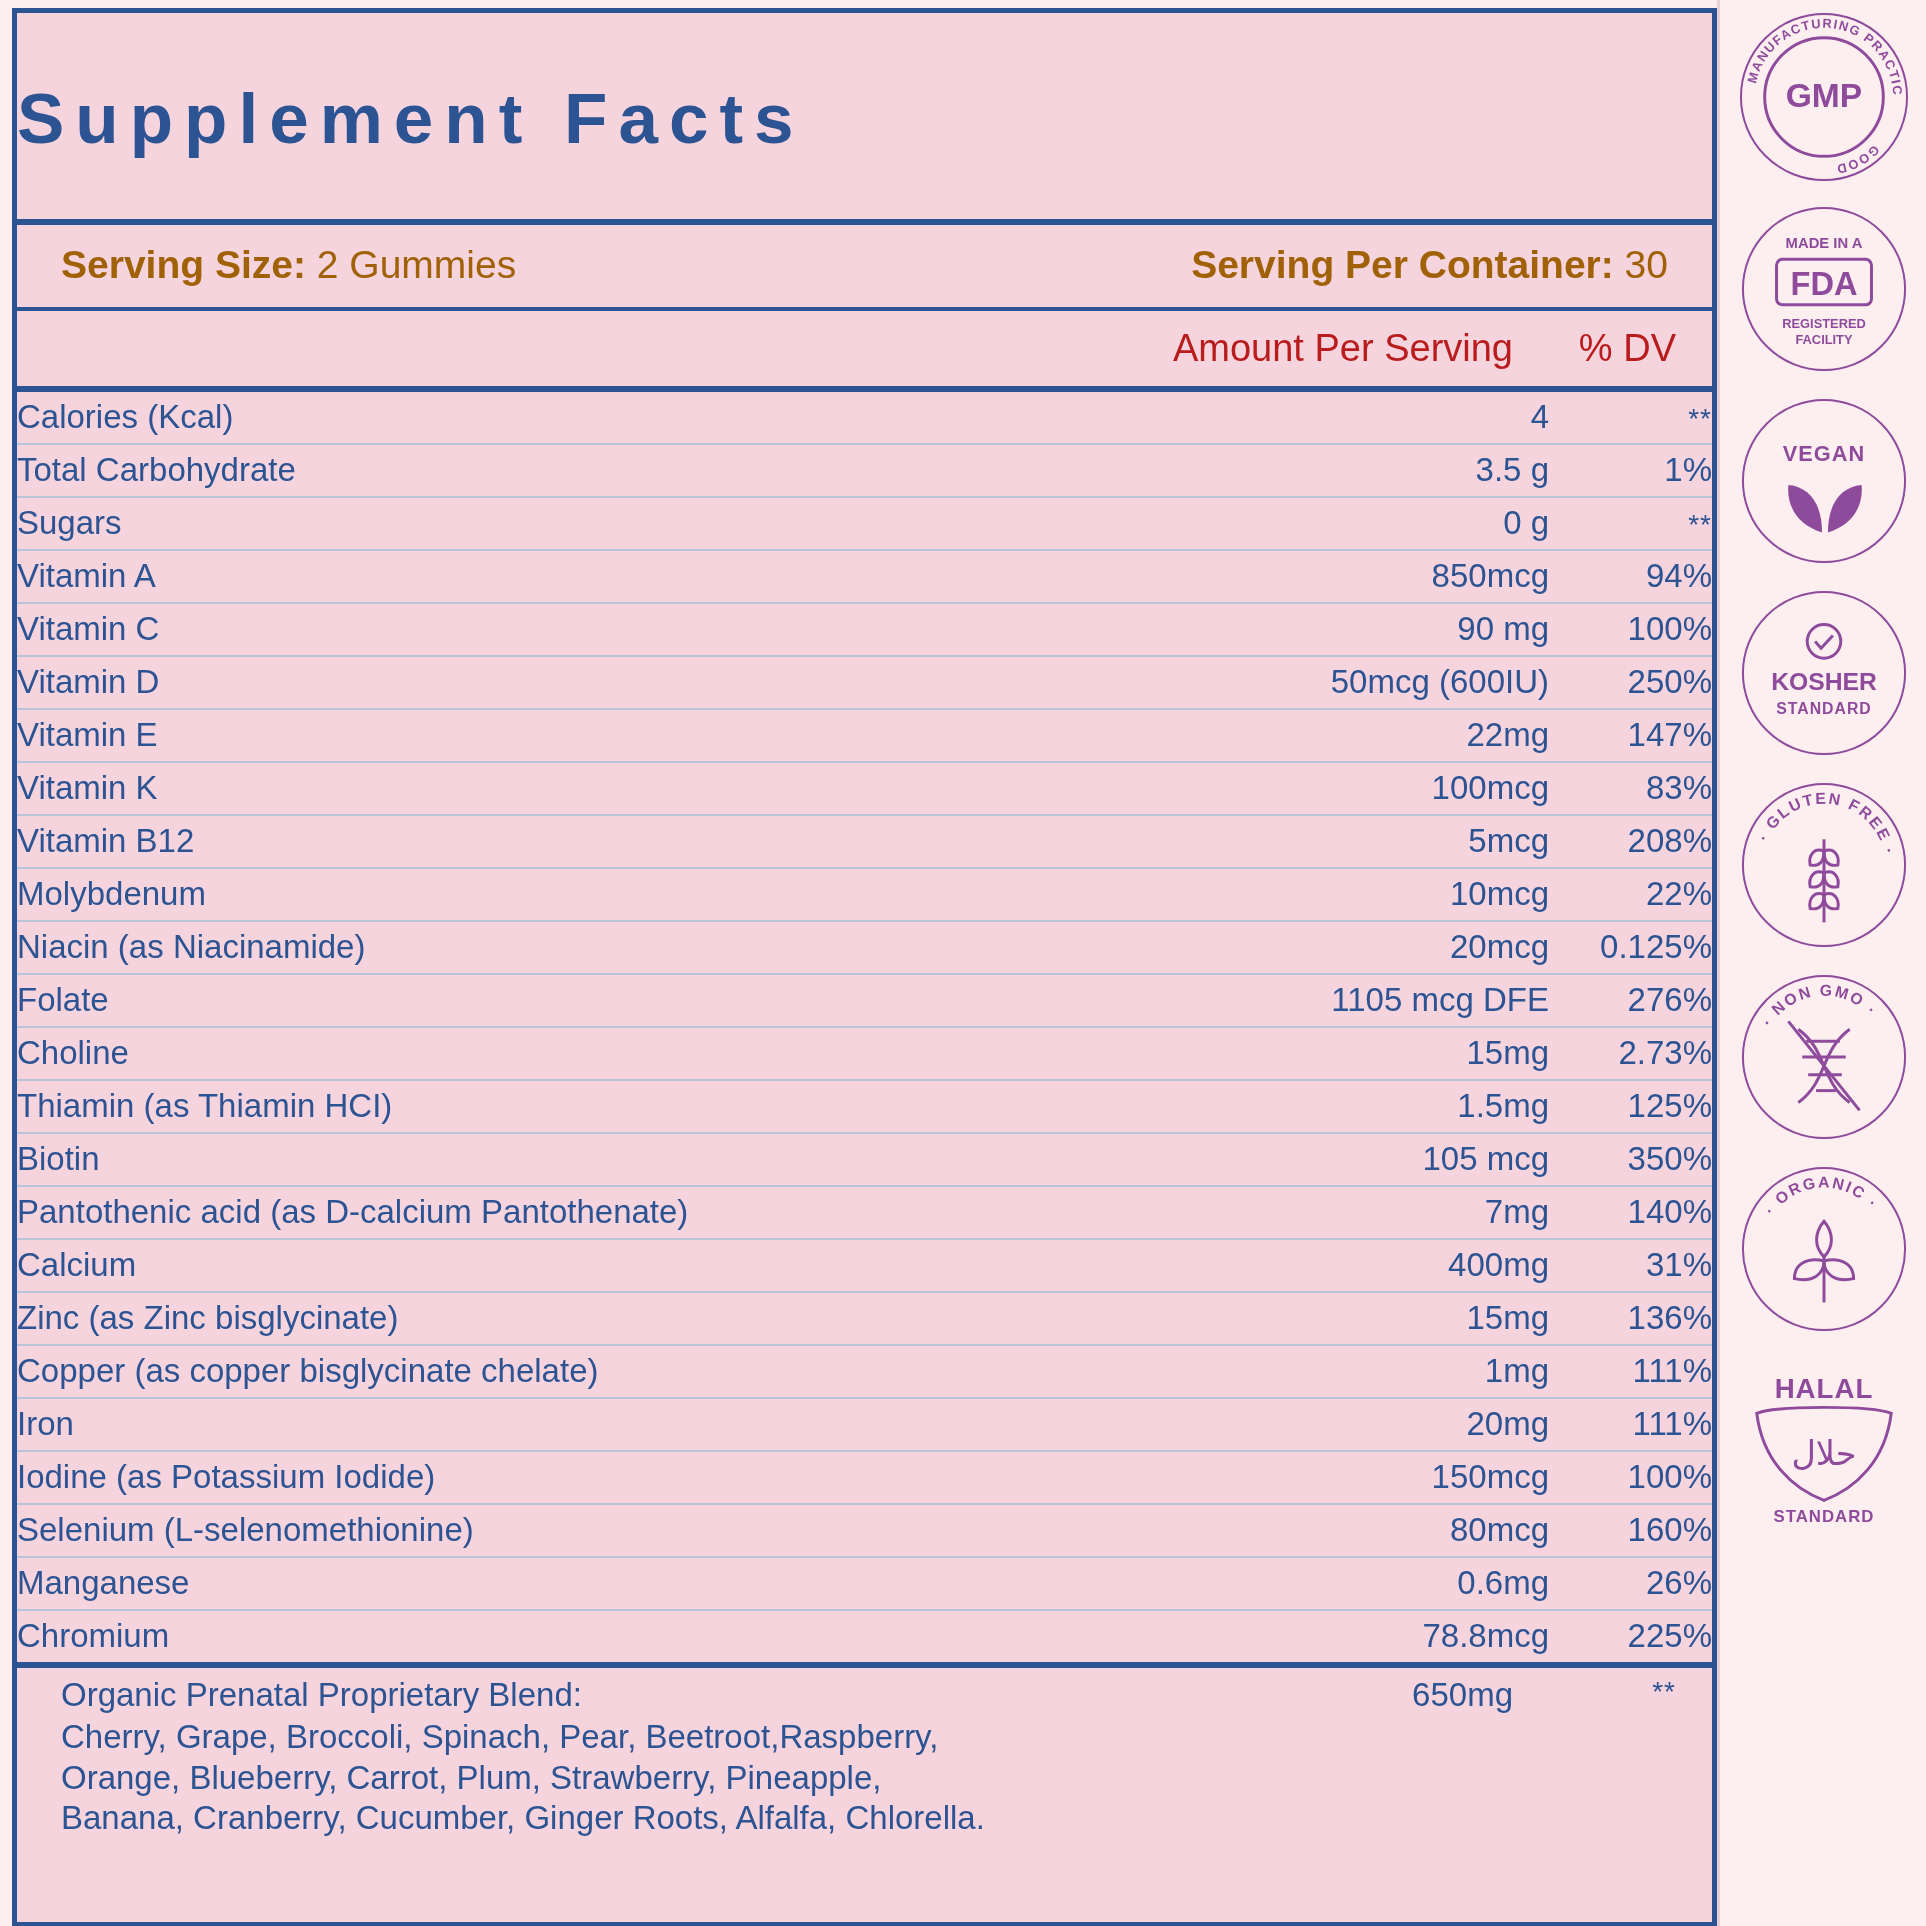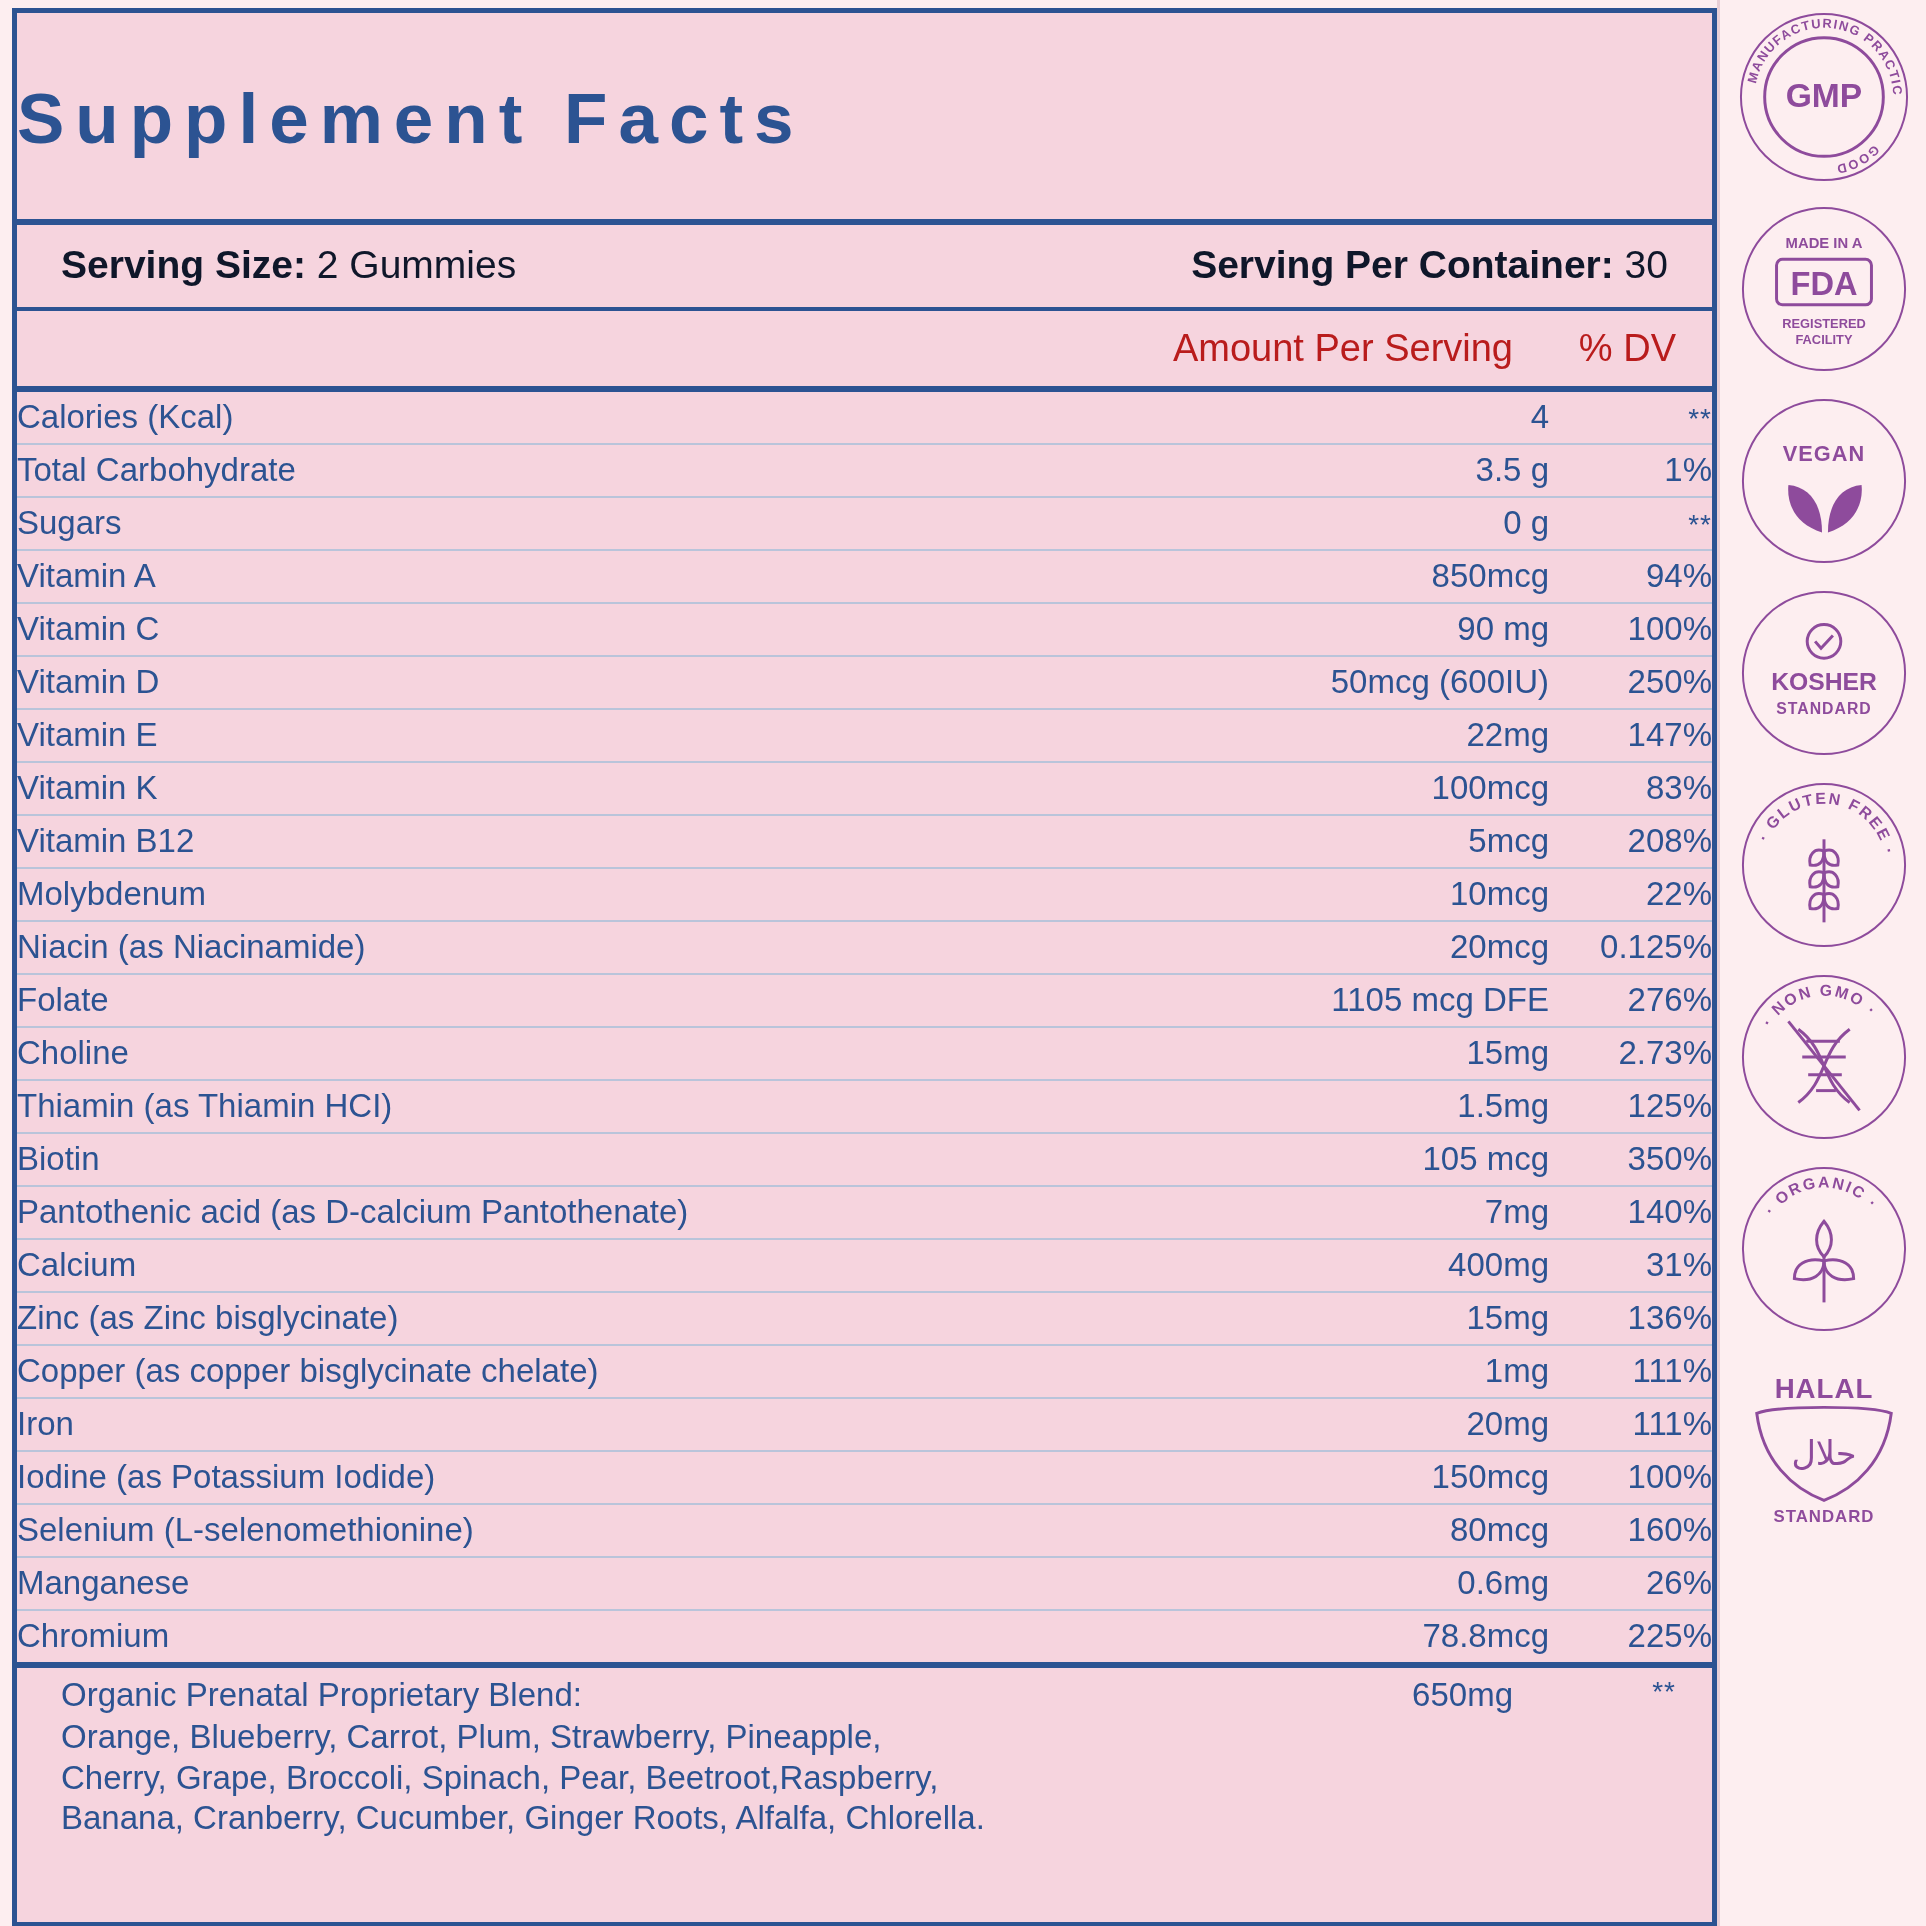--- a/index.html
+++ b/index.html
@@ -36,21 +36,21 @@
     padding: 22px 0 18px 0;
     line-height: 1;
   }
   .rule-thick { height: 6px; background: #2c5392; }
   .rule-med   { height: 4px; background: #2c5392; }
 
   .serving-row {
     display: flex;
     justify-content: space-between;
     align-items: baseline;
-    color: #0f172a;
+    color: #a16207;
     font-size: 39px;
     padding: 18px 44px 20px 44px;
   }
   .serving-row .lbl { font-weight: bold; }
   .serving-row .val { font-weight: normal; }
 
   .head-row {
     display: flex;
     color: #b91c1c;
     font-size: 38px;
@@ -270,22 +270,22 @@
 
     <div class="rule-thick"></div>
 
     <div class="blend">
       <div class="blend-head">
         <span class="b-title">Organic Prenatal Proprietary Blend:</span>
         <span class="b-amt">650mg</span>
         <span class="b-dv stars">**</span>
       </div>
       <div class="blend-lines">
+        <div>Cherry, Grape, Broccoli, Spinach, Pear, Beetroot,Raspberry,</div>
         <div>Orange, Blueberry, Carrot, Plum, Strawberry, Pineapple,</div>
-        <div>Cherry, Grape, Broccoli, Spinach, Pear, Beetroot,Raspberry,</div>
         <div>Banana, Cranberry, Cucumber, Ginger Roots, Alfalfa, Chlorella.</div>
       </div>
     </div>
 
   </section>
 
   <aside class="rail">
 
     <div class="badge">
       <svg viewBox="0 0 176 176" width="174" height="174" aria-hidden="true">

